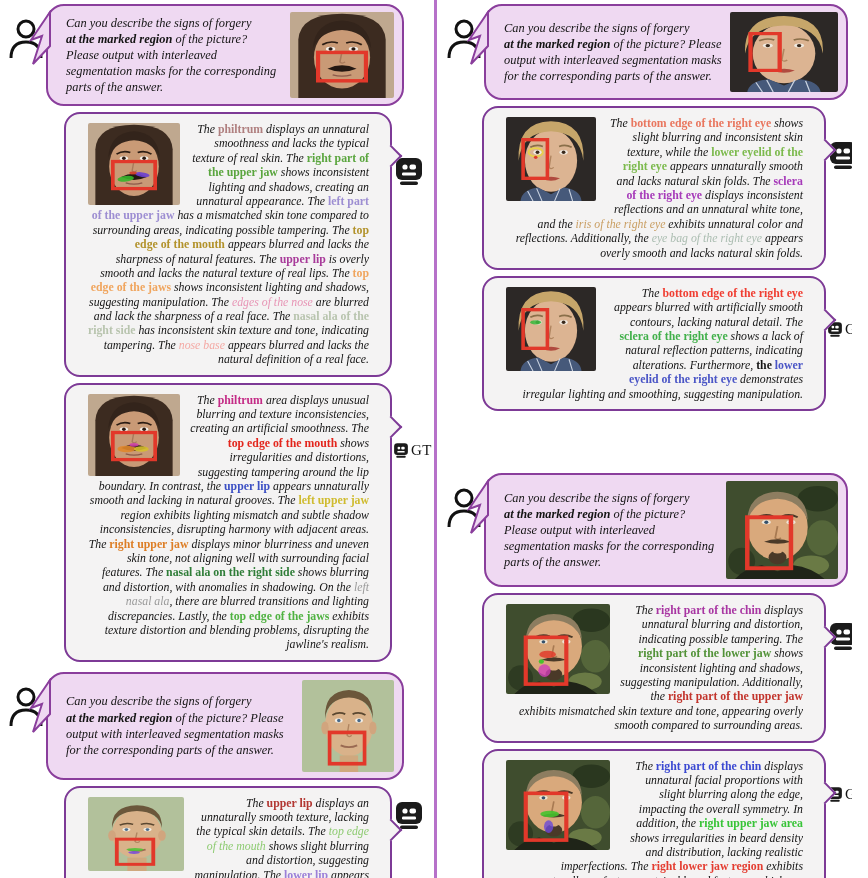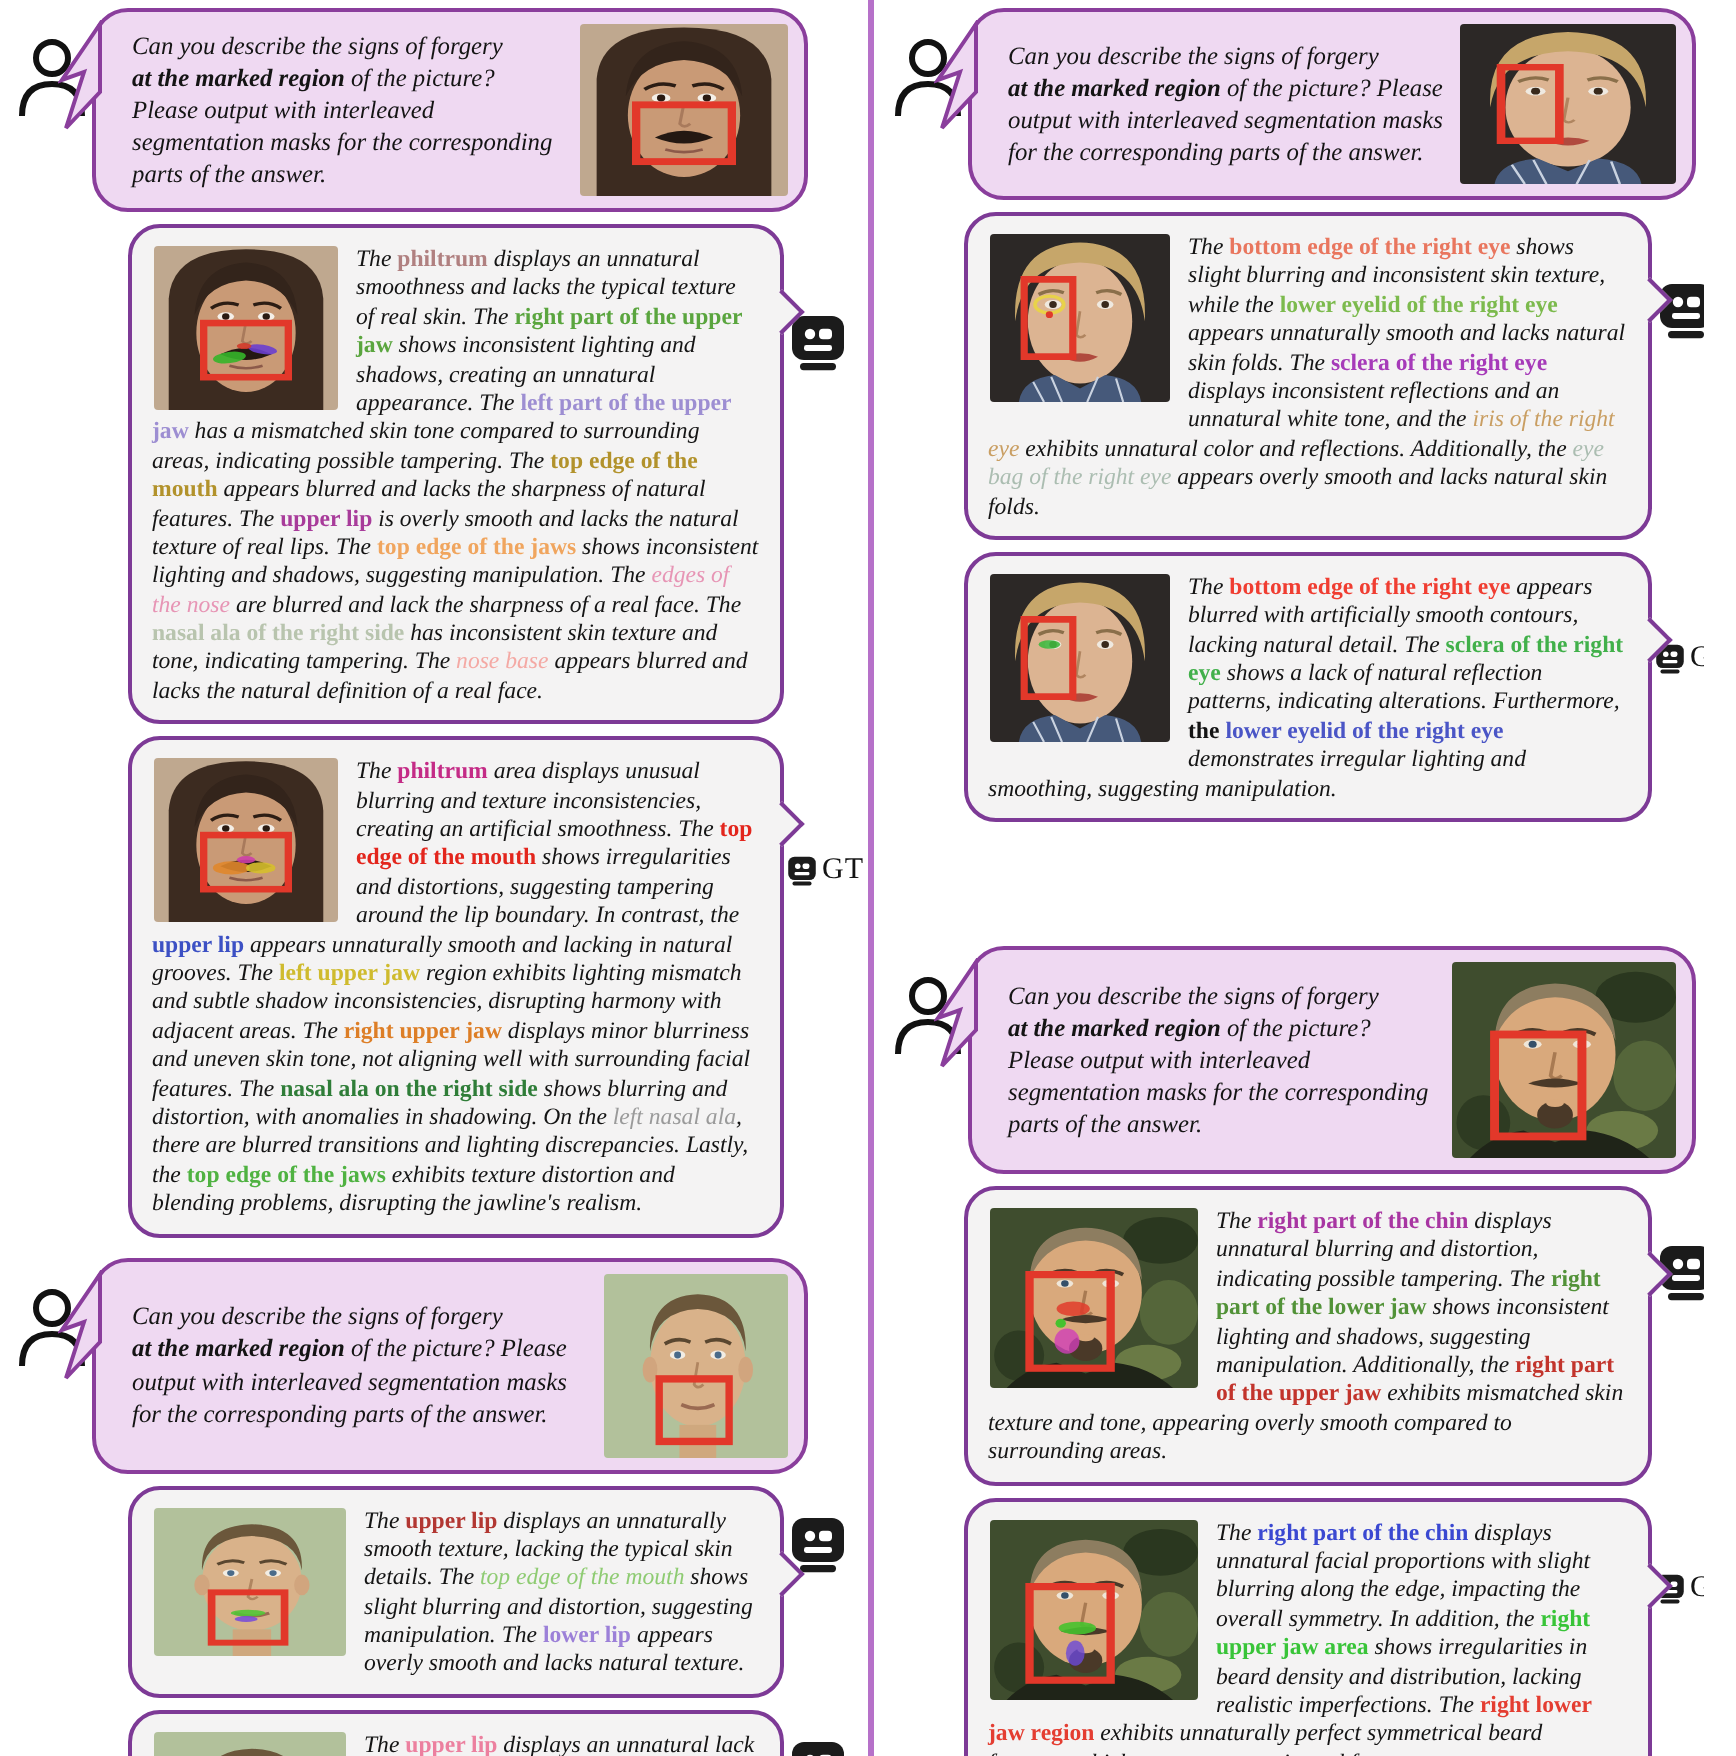--- a/index.html
+++ b/index.html
@@ -17,22 +17,22 @@
                  border-radius:18px; padding:6px 8px; display:flex; gap:8px; align-items:center; }
   .mr-left  { margin-right:28px; }
   .mr-right { margin-right:18px; }
   .q-text { flex:1; font-style:italic; font-size:12.4px; line-height:1.3; color:#141414; padding:2px 0 2px 10px; }
   .tail-flash { position:absolute; left:-19px; top:4px; }
 
   
   .answer-row-l { margin-left:62px; }
   .answer-row-r { margin-left:42px; }
   .answer-bubble { position:relative; flex:1; background:#f4f3f3; border:2.5px solid #7d3a96;
-                   border-radius:16px; padding:8px 10px; font-style:italic; font-size:11.8px;
-                   line-height:1.22; color:#141414; }
+                   border-radius:16px; padding:8px 21px; font-style:italic; font-size:11.8px;
+                   line-height:1.22; color:#141414;text-align:right; }
   .answer-bubble::after { content:""; position:absolute; right:-8.5px; top:34px; width:14px; height:14px;
                    background:#f4f3f3; border-right:2.5px solid #7d3a96; border-top:2.5px solid #7d3a96;
                    transform:rotate(45deg); }
   .face-float { float:left; margin:1px 9px 3px 1px; }
   .robot-col { flex:none; width:40px; display:flex; flex-direction:row; align-items:center;
                padding-top:30px; gap:1px; }
   .gt-label { font-size:15px; font-style:normal; color:#141414; letter-spacing:0.5px; }
   .face { display:block; border-radius:2px; }
   .spacer { height:56px; }
 </style>

